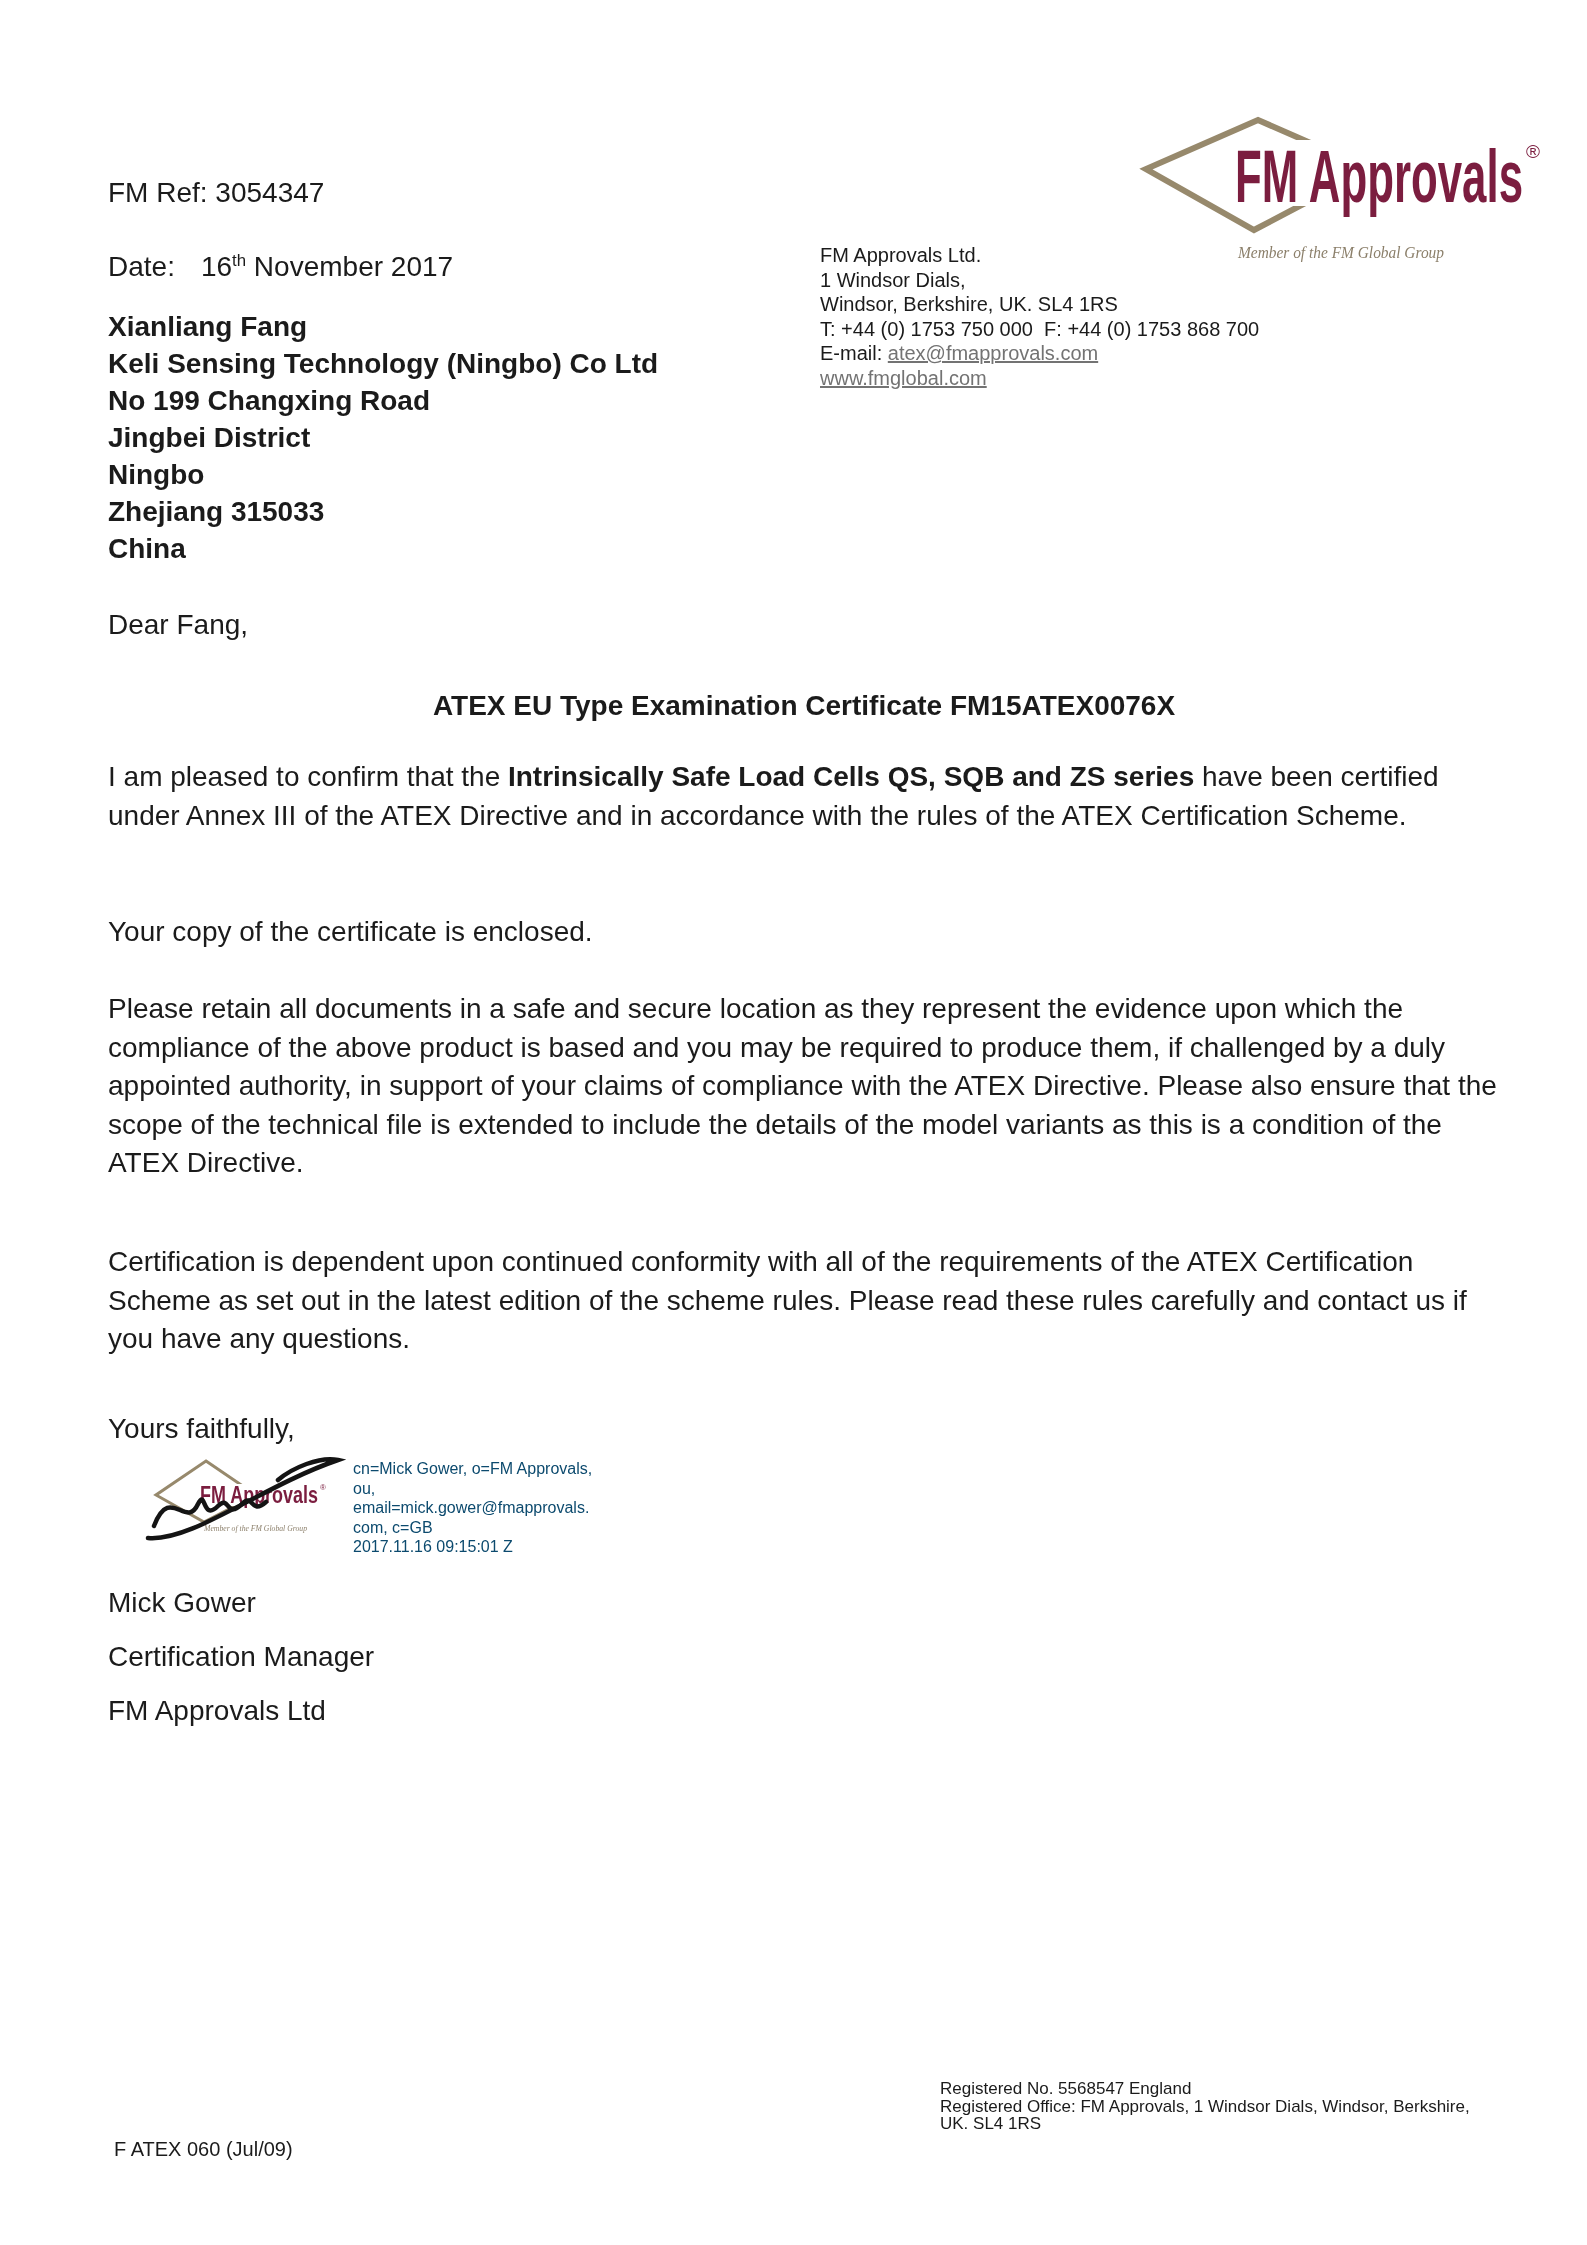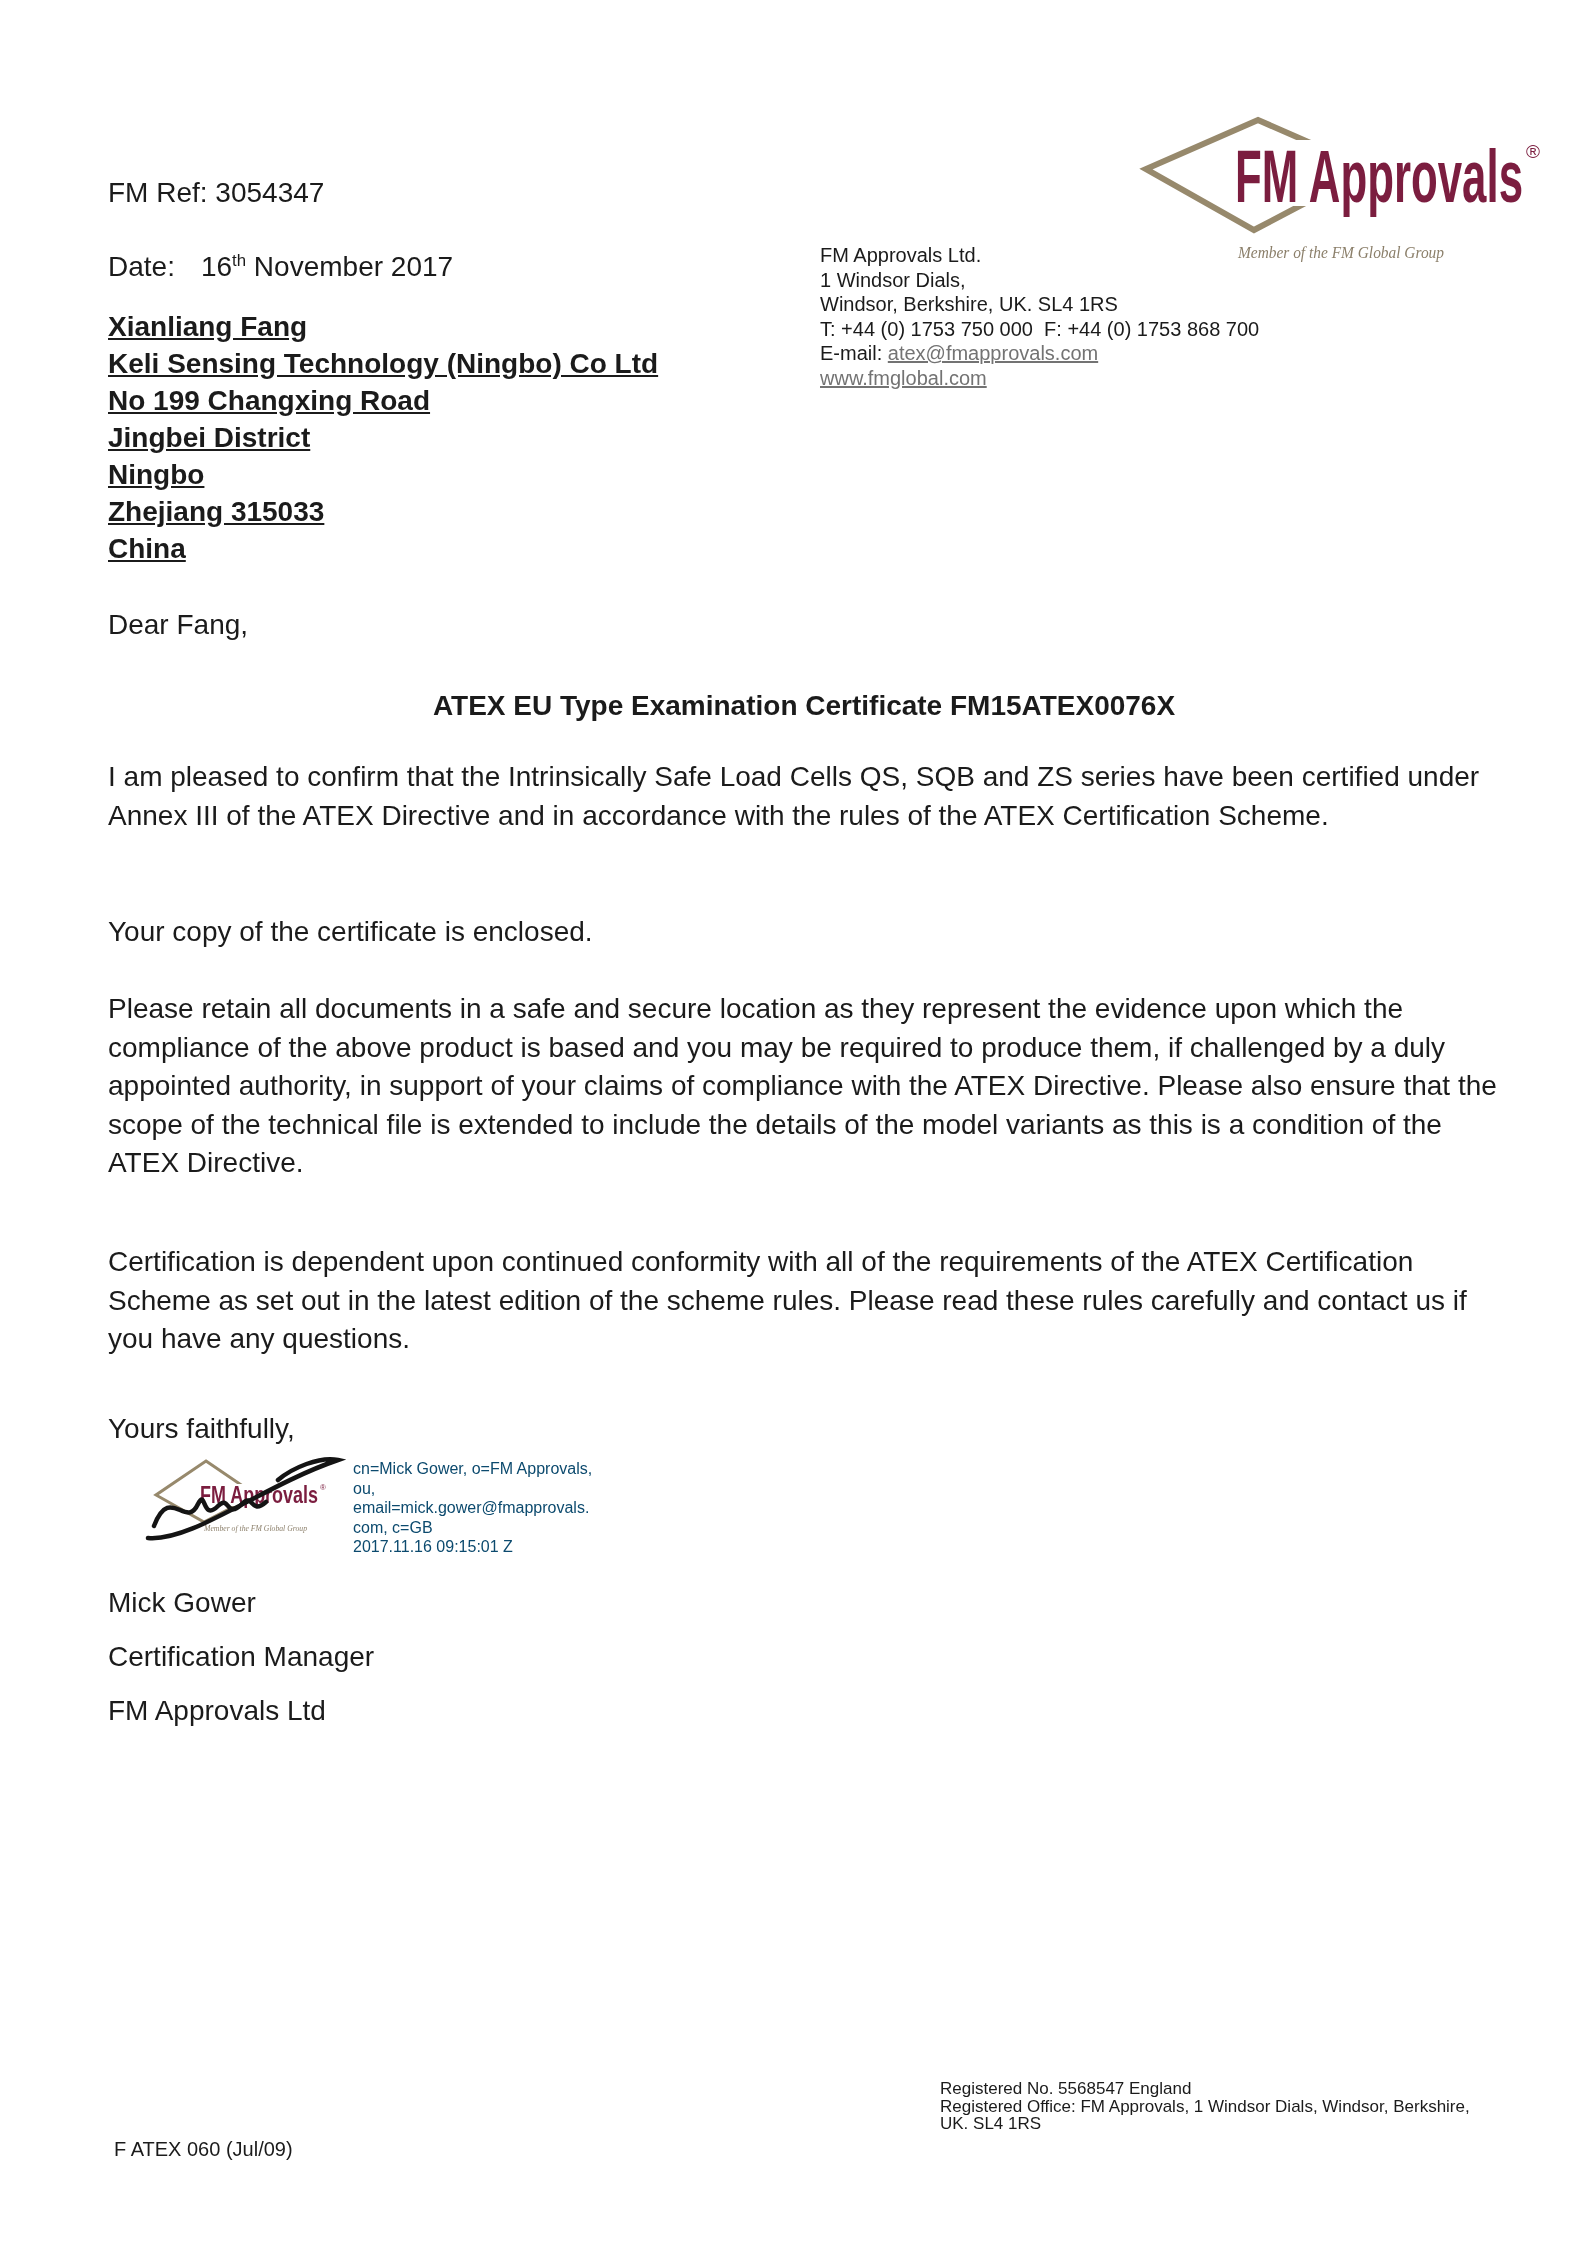--- a/index.html
+++ b/index.html
@@ -4,28 +4,28 @@
 <style>
   * { box-sizing: border-box; }
   html,body { margin:0; padding:0; background:#ffffff; }
   .page {
     position:relative; width:1587px; height:2245px; background:#ffffff;
     font-family:"Liberation Sans", sans-serif; color:#1b1b1b; overflow:hidden;
   }
   .abs { position:absolute; }
   .fs-body { font-size:28px; line-height:38px;margin-top:8px; }
   .fs-head { font-size:28px; line-height:34px;margin-top:24px; }
-  .bold { font-weight:normal; }
+  .bold { font-weight:bold; }
   sup.ord { font-size:60%; line-height:0; vertical-align:super; }
 
   .fm-ref { left:108px; top:152px; }
   .date-line { left:108px; top:226px; }
   .date-label { margin-right:26px; }
 
-  .recipient { left:108px; top:308px; font-weight:bold; line-height:37px; font-size:28px;text-decoration:underline; }
+  .recipient { left:108px; top:308px; font-weight:bold; line-height:37px; font-size:28px; }
 
   .logo-svg { left:1098px; top:92px; }
 
   .hq { left:820px; top:243px; font-size:20px; line-height:24.5px; }
   .hq a, .link { color:#737373; text-decoration:underline; }
 
   .salutation { left:108px; top:598px; }
 
   .letter-title { left:108px; top:690px; width:1392px; text-align:center; font-weight:bold; font-size:28px; }
 

